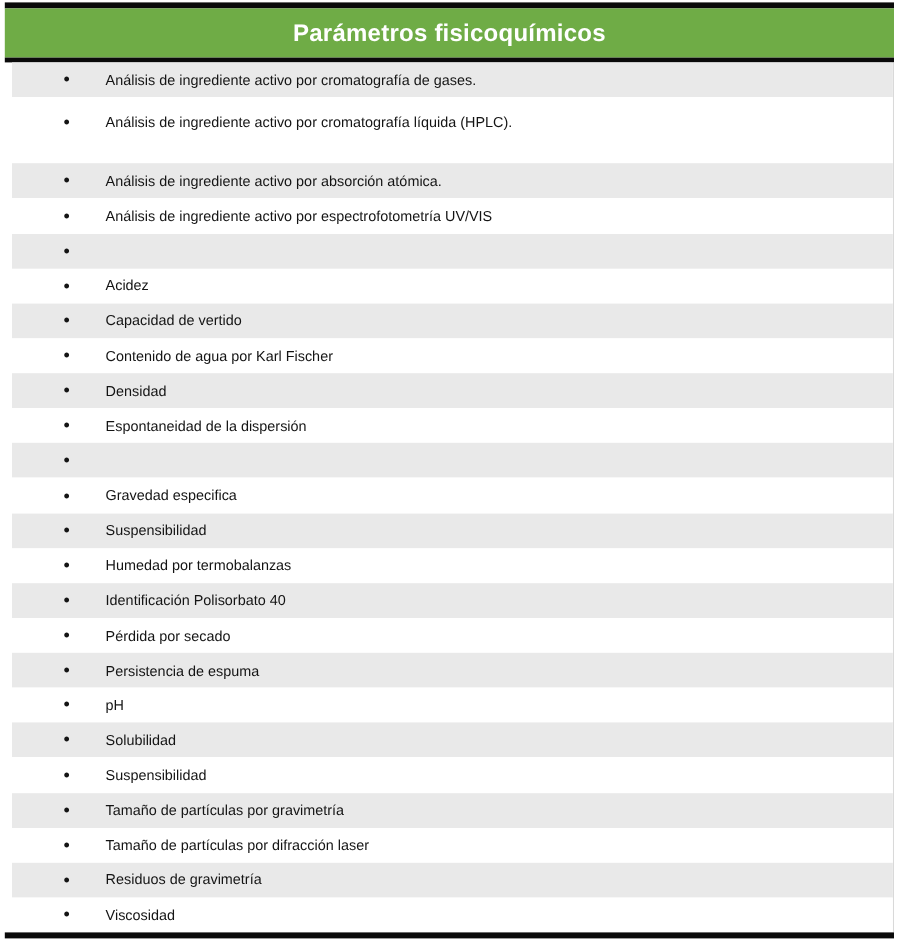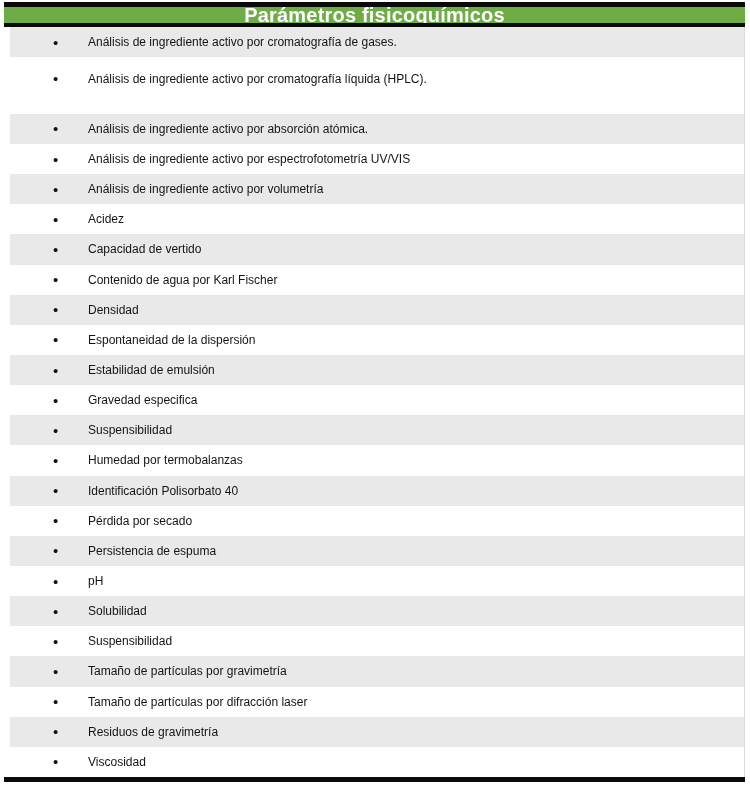--- a/index.html
+++ b/index.html
@@ -12,21 +12,21 @@
   }
   .table-wrap {
     position: absolute;
     left: 4px; top: 2px;
     width: 741px; height: 780px;
     display: flex;
     flex-direction: column;
   }
   .top-border   { height: 5px; background: var(--border-black, #0a0a0a); }
   .header-band  {
-    height: 16px;
+    height: 41px;
     background: var(--accent-green, #6FAC46);
     display: flex; align-items: center; justify-content: center;
   }
   .header-band .title {
     color: var(--header-text, #ffffff);
     font-weight: bold;
     font-size: 20px;
     letter-spacing: 0.2px;
     line-height: 26px;
   }
@@ -81,21 +81,20 @@
       <div class="row shaded">
         <span class="bullet">•</span>
         <span class="label">Análisis de ingrediente activo por absorción atómica.</span>
       </div>
       <div class="row">
         <span class="bullet">•</span>
         <span class="label">Análisis de ingrediente activo por espectrofotometría UV/VIS</span>
       </div>
       <div class="row shaded">
         <span class="bullet">•</span>
-        <span class="label">Análisis de ingrediente activo por volumetría</span>
       </div>
       <div class="row">
         <span class="bullet">•</span>
         <span class="label">Acidez</span>
       </div>
       <div class="row shaded">
         <span class="bullet">•</span>
         <span class="label">Capacidad de vertido</span>
       </div>
       <div class="row">
@@ -105,21 +104,20 @@
       <div class="row shaded">
         <span class="bullet">•</span>
         <span class="label">Densidad</span>
       </div>
       <div class="row">
         <span class="bullet">•</span>
         <span class="label">Espontaneidad de la dispersión</span>
       </div>
       <div class="row shaded">
         <span class="bullet">•</span>
-        <span class="label">Estabilidad de emulsión</span>
       </div>
       <div class="row">
         <span class="bullet">•</span>
         <span class="label">Gravedad especifica</span>
       </div>
       <div class="row shaded">
         <span class="bullet">•</span>
         <span class="label">Suspensibilidad</span>
       </div>
       <div class="row">

